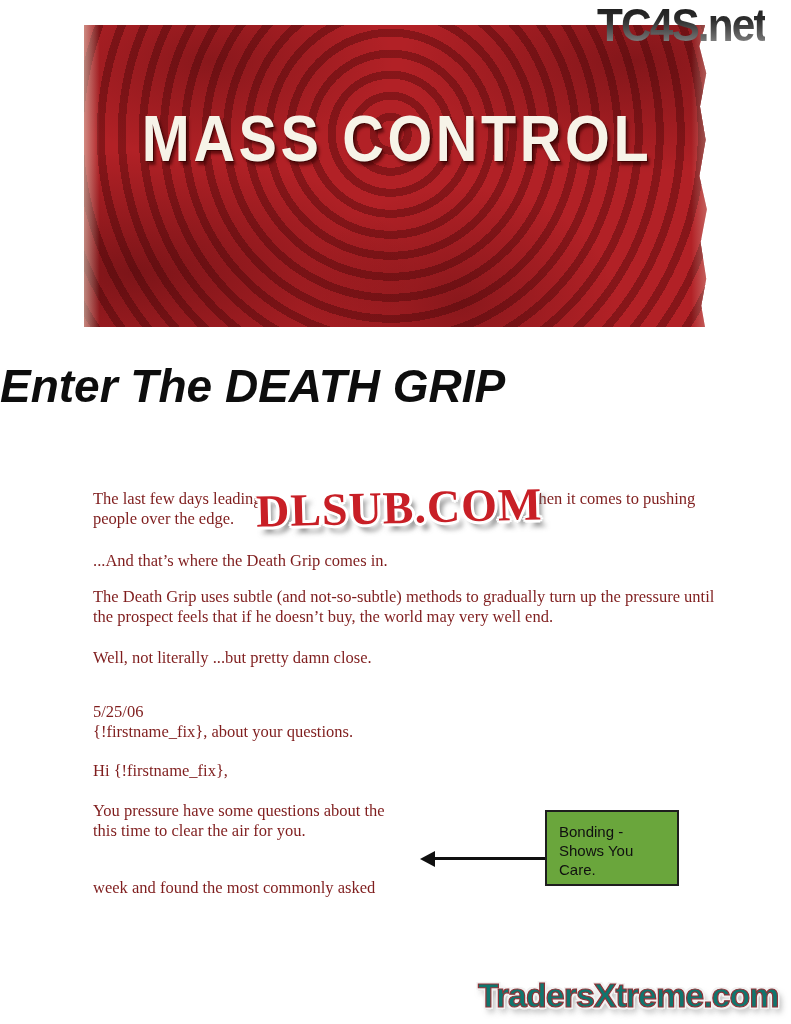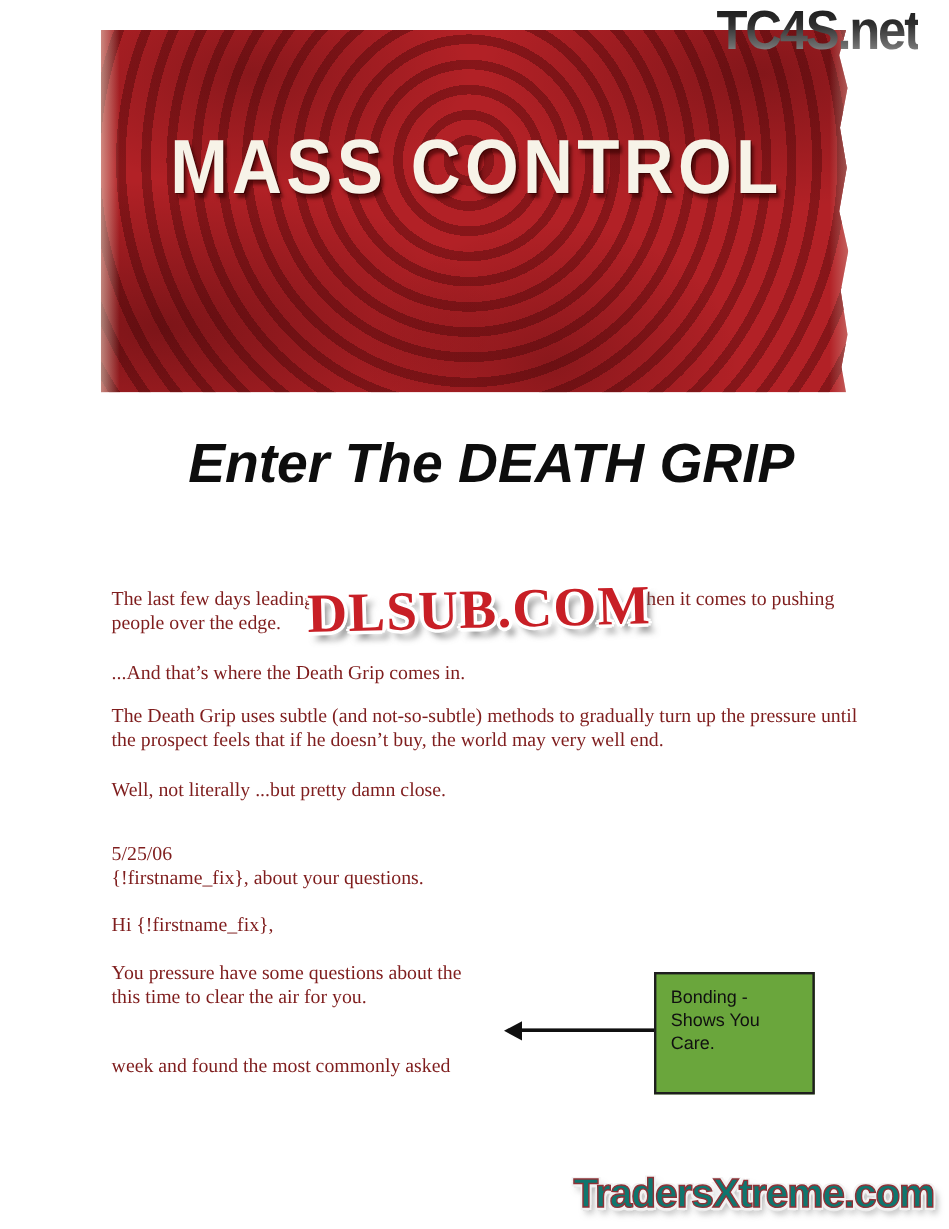--- a/index.html
+++ b/index.html
@@ -41,21 +41,21 @@
     font-family:"Liberation Sans", sans-serif;font-weight:bold;
     font-size:46px;line-height:48px;letter-spacing:-2px;
     transform:scaleX(0.92);transform-origin:left top;
     background:linear-gradient(180deg,#161616 0%,#2e2e2e 40%,#6e6e6e 78%,#a8a8a8 100%);
     -webkit-background-clip:text;background-clip:text;color:transparent;
     white-space:nowrap;
   }
 
   
   .headline{
-    position:absolute;left:0;top:360px;width:662px;text-align:right;
+    position:absolute;left:0;top:360px;width:662px;text-align:left;
     font-family:"Liberation Sans", sans-serif;font-weight:bold;font-style:italic;
     font-size:46px;line-height:52px;color:#0d0d0d;white-space:nowrap;
   }
 
   
   .para{
     position:absolute;left:93px;font-size:16.5px;line-height:20px;color:#7f1d1d;
     white-space:nowrap;
   }
   .gap{display:inline-block;width:265px;}
@@ -67,21 +67,21 @@
     font-size:46px;line-height:50px;letter-spacing:1px;color:#c81f26;
     transform:rotate(-1.5deg);white-space:nowrap;
     text-shadow:
       -2px -2px 0 #fff, 2px -2px 0 #fff, -2px 2px 0 #fff, 2px 2px 0 #fff,
       -3px 0 0 #fff, 3px 0 0 #fff, 0 -3px 0 #fff, 0 3px 0 #fff,
       5px 7px 5px rgba(110,110,110,0.75);
   }
 
   
   .callout{
-    position:absolute;left:545px;top:810px;width:134px;height:102px;
+    position:absolute;left:545px;top:810px;width:134px;height:76px;
     box-sizing:border-box;background:#6aa63c;border:2px solid #1e1e1e;
     padding:10px 0 0 12px;
     font-family:"Liberation Sans", sans-serif;font-size:15px;line-height:19px;color:#101010;
   }
   .arrow-line{position:absolute;left:434px;top:857px;width:111px;height:3px;background:#101010;}
   .arrow-head{
     position:absolute;left:420px;top:851px;width:0;height:0;
     border-top:8px solid transparent;border-bottom:8px solid transparent;
     border-right:15px solid #101010;
   }

